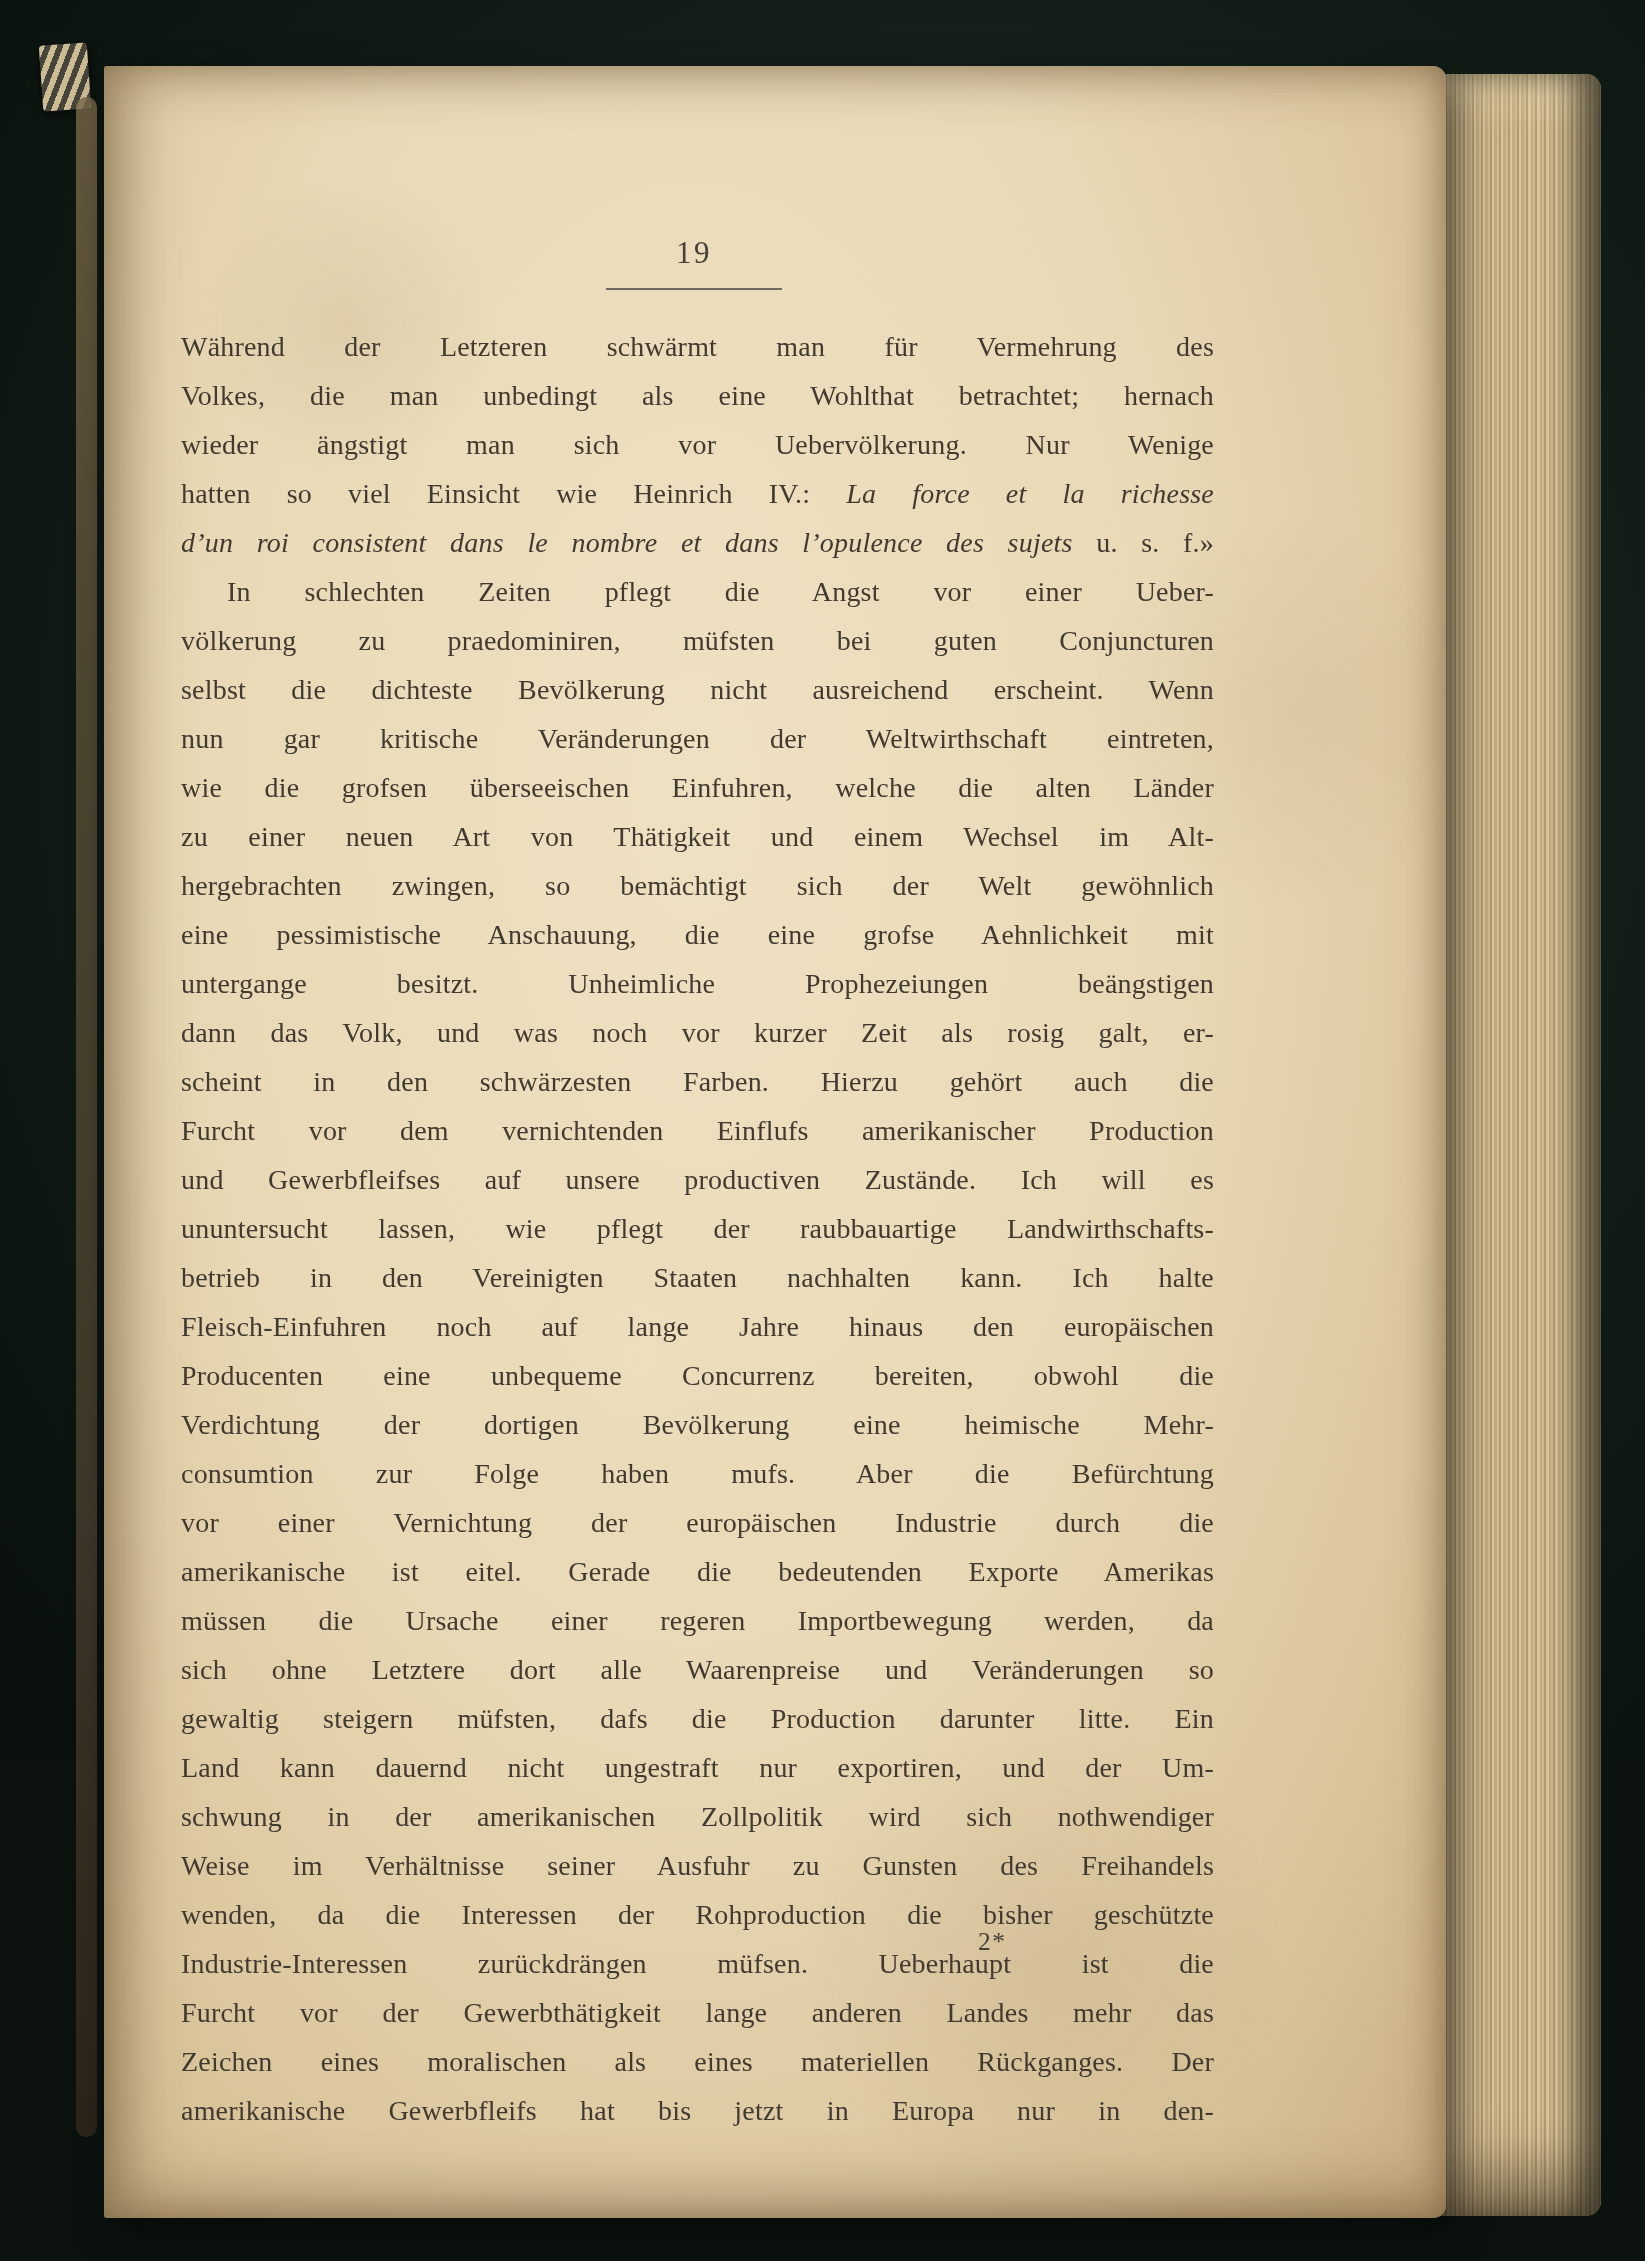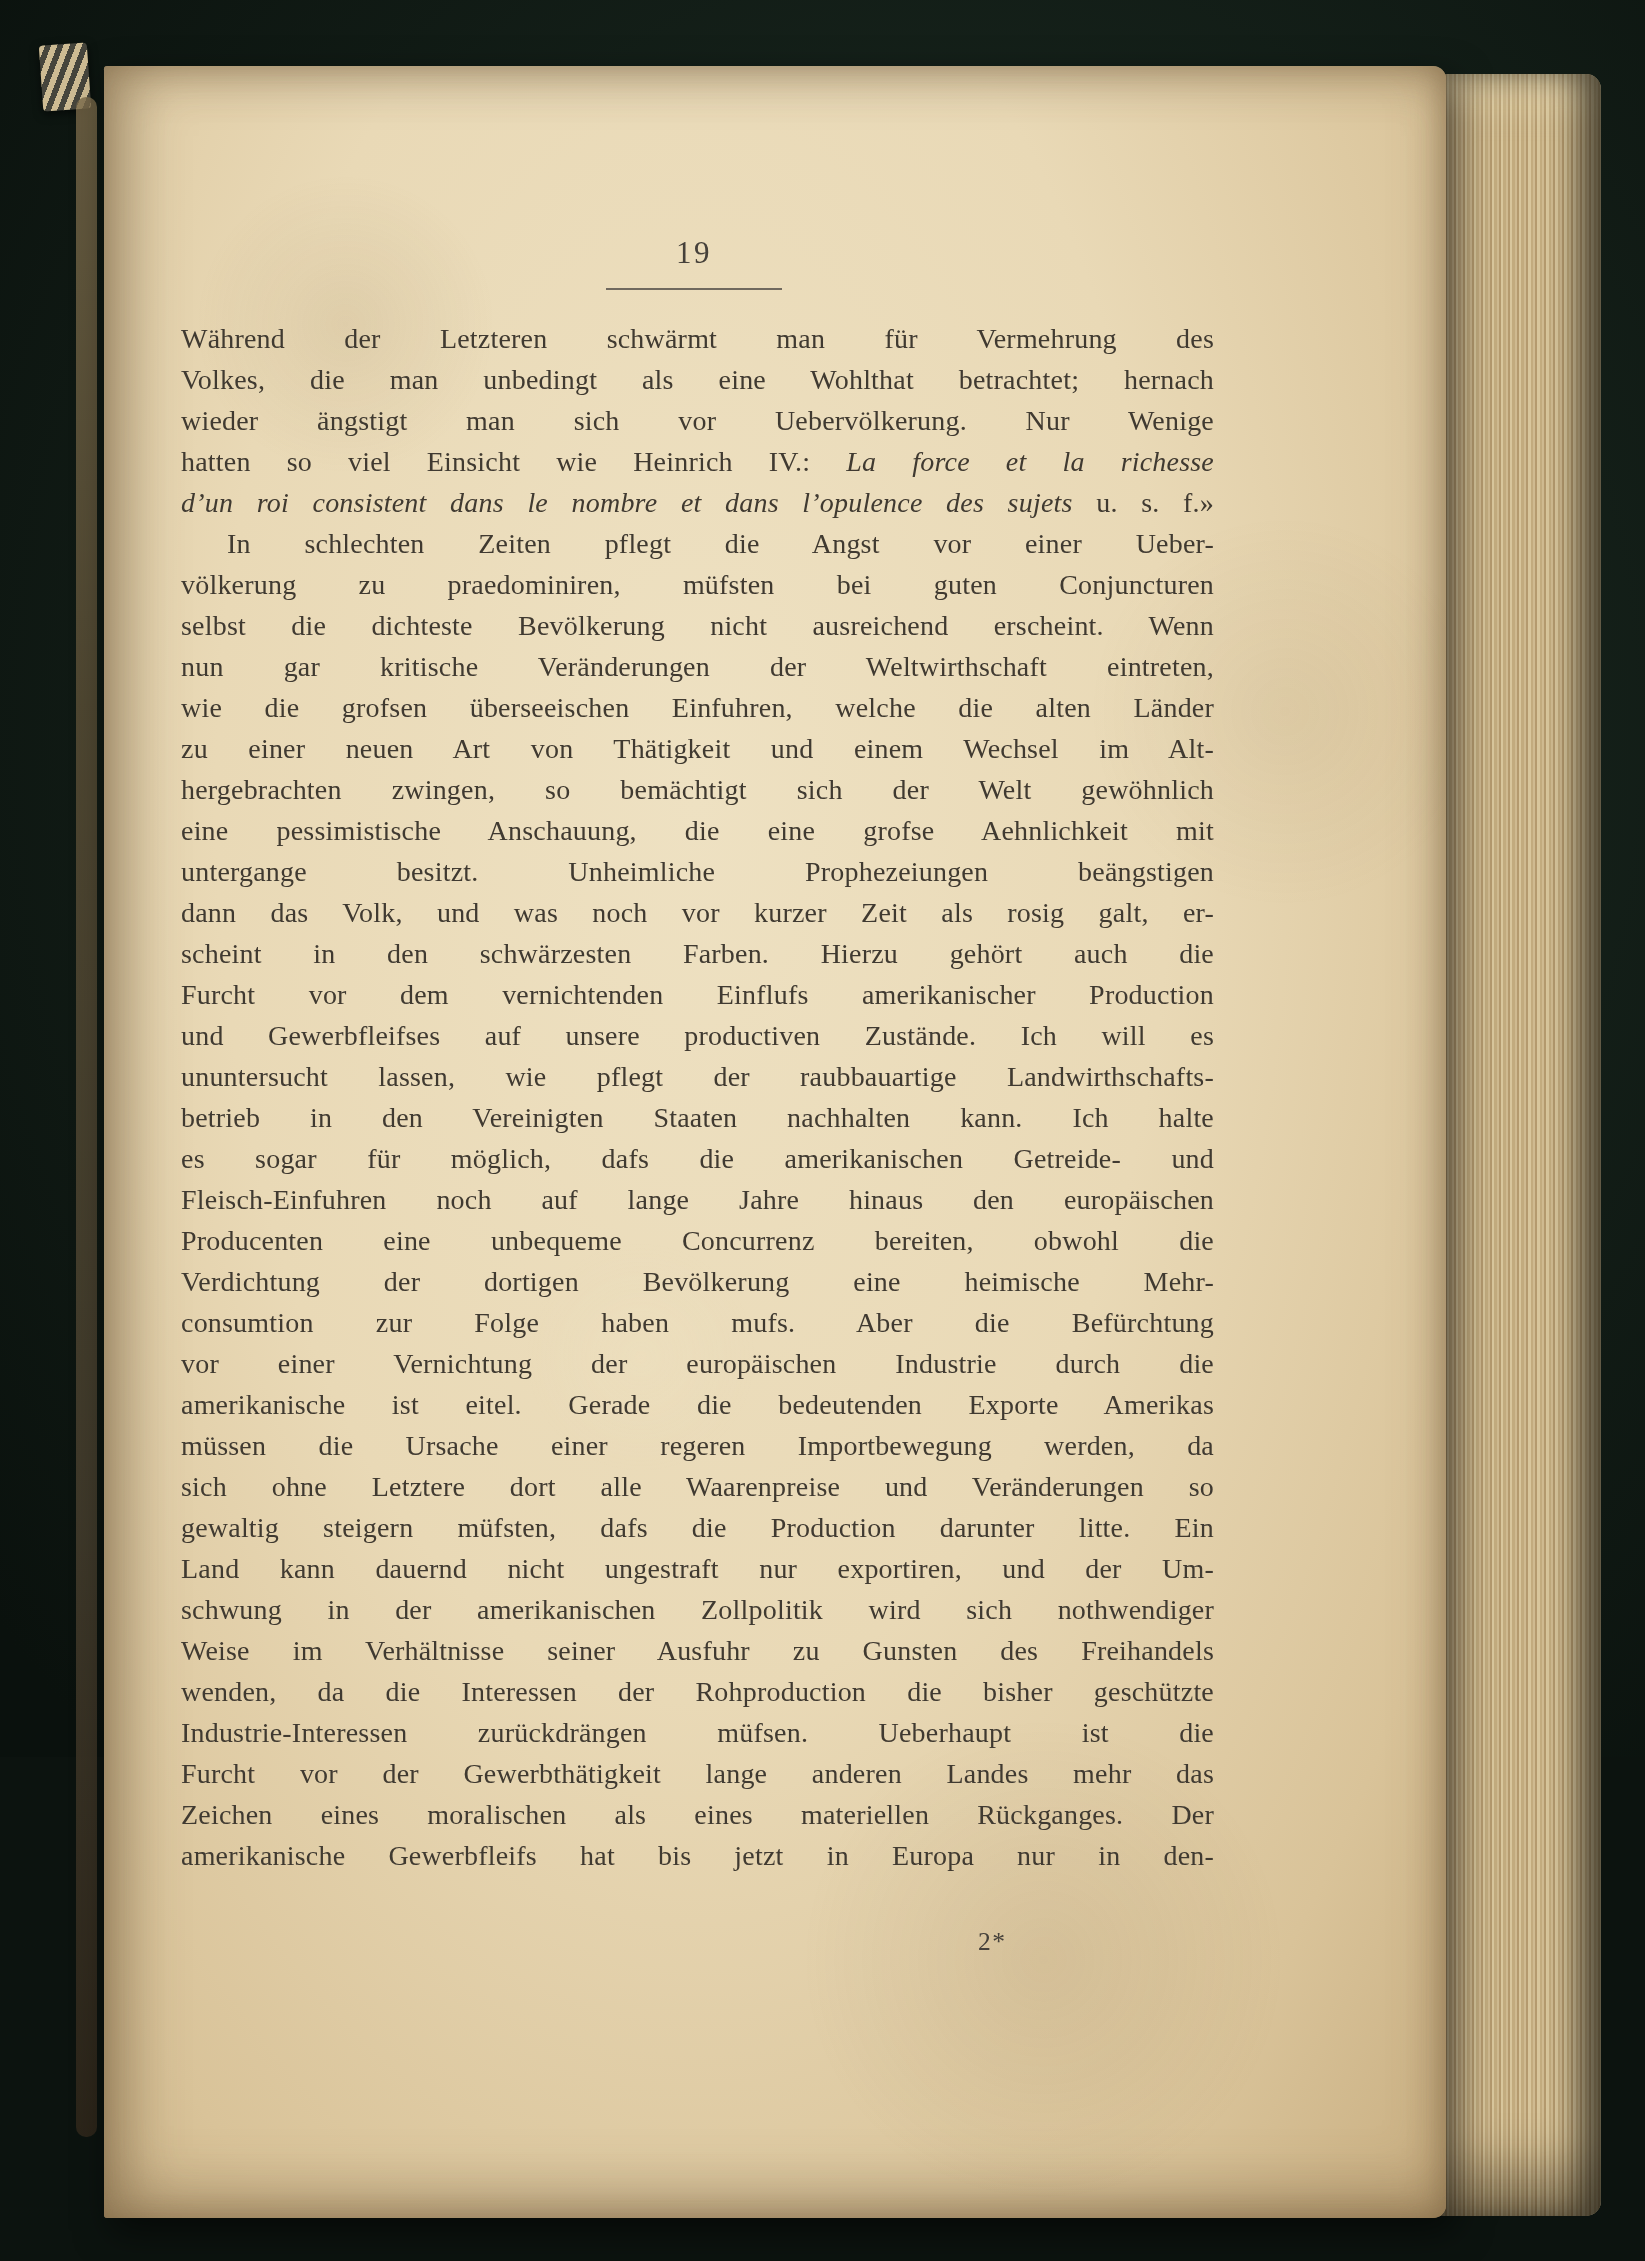--- a/index.html
+++ b/index.html
@@ -72,21 +72,21 @@
     position: absolute; top: 222px; left: 502px; width: 176px; height: 1.6px;
     background: #5a554d; opacity: .85;
   }
 
   .textblock {
     position: absolute; left: 77px; top: 252px; width: 1033px;
     font-size: 28px; line-height: 41px; color: var(--ink);
     letter-spacing: 0.2px;
   }
   .paragraph { margin: 0; }
-  .line { text-align: justify; text-align-last: justify; }
+  .line { text-align: justify; text-align-last: justify; margin-top: 8px; }
   .line.indent { text-indent: 46px; }
   .it { font-style: italic; }
 
   .sig {
     position: absolute; left: 874px; top: 1861px;
     font-size: 25.5px; letter-spacing: 1.6px; color: #45403a;
   }
 </style>
 </head>
 <body>
@@ -119,21 +119,20 @@
           <div class="line"><span class="">zu einer neuen Art von Thätigkeit und einem Wechsel im Alt-</span></div>
           <div class="line"><span class="">hergebrachten zwingen, so bemächtigt sich der Welt gewöhnlich</span></div>
           <div class="line"><span class="">eine pessimistische Anschauung, die eine grofse Aehnlichkeit mit</span></div>
           <div class="line"><span class="">untergange besitzt.  Unheimliche Prophezeiungen beängstigen</span></div>
           <div class="line"><span class="">dann das Volk, und was noch vor kurzer Zeit als rosig galt, er-</span></div>
           <div class="line"><span class="">scheint in den schwärzesten Farben.  Hierzu gehört auch die</span></div>
           <div class="line"><span class="">Furcht vor dem vernichtenden Einflufs amerikanischer Production</span></div>
           <div class="line"><span class="">und Gewerbfleifses auf unsere productiven Zustände.  Ich will es</span></div>
           <div class="line"><span class="">ununtersucht lassen, wie pflegt der raubbauartige Landwirthschafts-</span></div>
           <div class="line"><span class="">betrieb in den Vereinigten Staaten nachhalten kann.  Ich halte</span></div>
-          <div class="line"><span class="">es sogar für möglich, dafs die amerikanischen Getreide- und</span></div>
           <div class="line"><span class="">Fleisch-Einfuhren noch auf lange Jahre hinaus den europäischen</span></div>
           <div class="line"><span class="">Producenten eine unbequeme Concurrenz bereiten, obwohl die</span></div>
           <div class="line"><span class="">Verdichtung der dortigen Bevölkerung eine heimische Mehr-</span></div>
           <div class="line"><span class="">consumtion zur Folge haben mufs.  Aber die Befürchtung</span></div>
           <div class="line"><span class="">vor einer Vernichtung der europäischen Industrie durch die</span></div>
           <div class="line"><span class="">amerikanische ist eitel.  Gerade die bedeutenden Exporte Amerikas</span></div>
           <div class="line"><span class="">müssen die Ursache einer regeren Importbewegung werden, da</span></div>
           <div class="line"><span class="">sich ohne Letztere dort alle Waarenpreise und Veränderungen so</span></div>
           <div class="line"><span class="">gewaltig steigern müfsten, dafs die Production darunter litte.  Ein</span></div>
           <div class="line"><span class="">Land kann dauernd nicht ungestraft nur exportiren, und der Um-</span></div>

